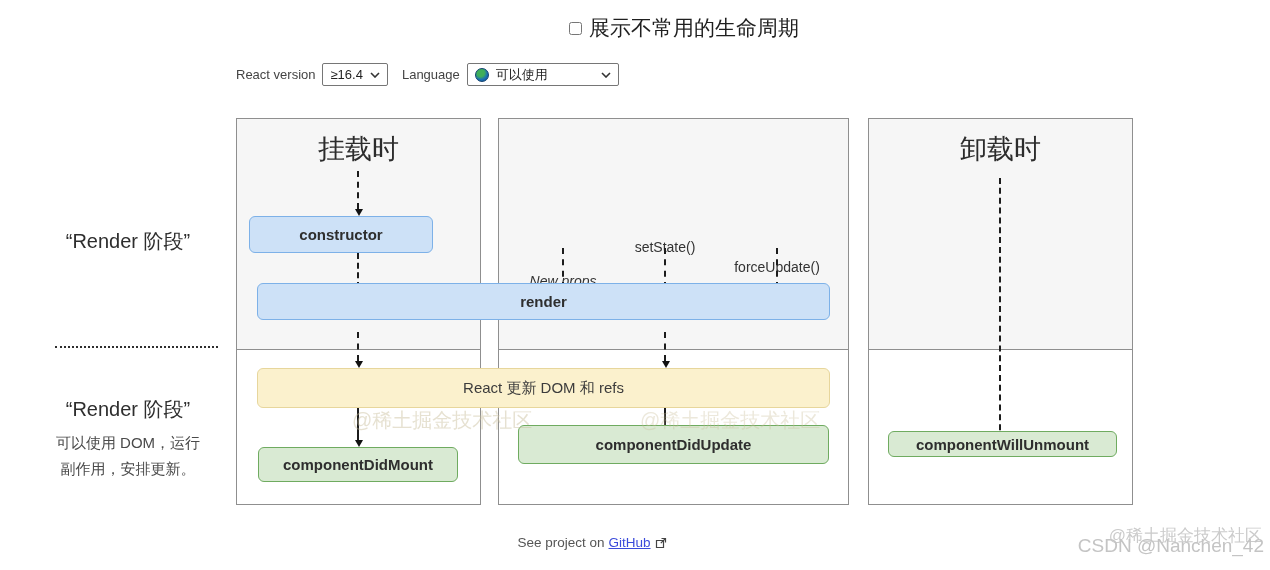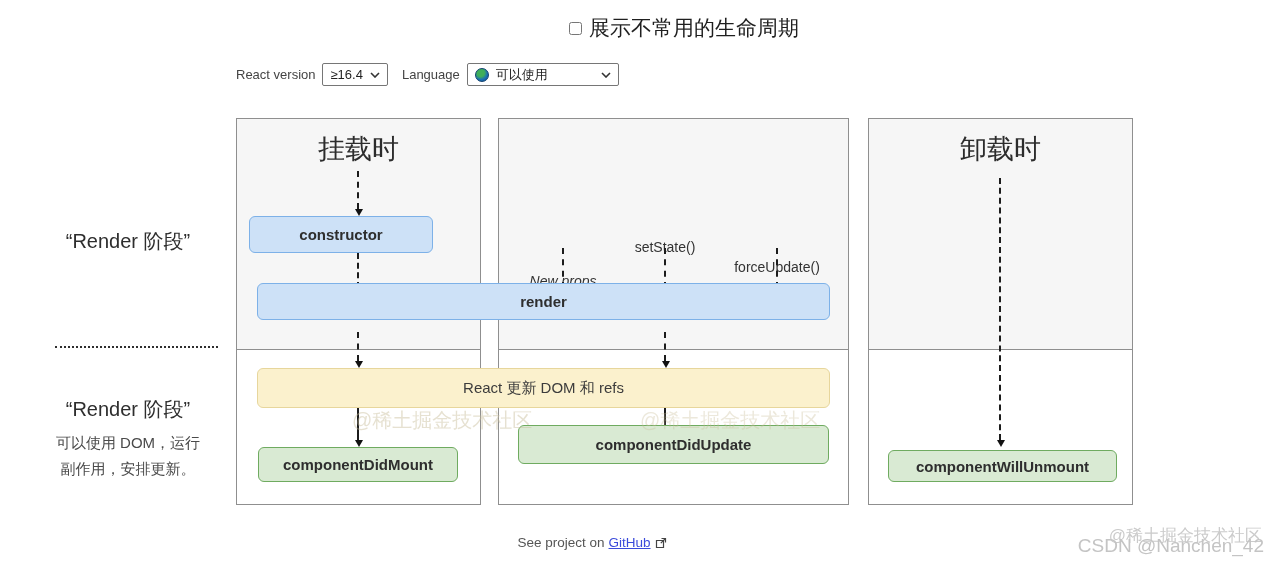--- a/index.html
+++ b/index.html
@@ -146,21 +146,21 @@
   <div class="arrow dashed" style="left:664px; top:332px; height:29px;"></div>
   <div class="arrow solid" style="left:664px; top:407px; height:33px;"></div>
 
   <div class="arrow dashed" style="left:999px; top:178px; height:262px;"></div>
 
   <div class="box blue" style="left:249px; top:216px; width:184px; height:37px;">constructor</div>
   <div class="box blue" style="left:257px; top:283px; width:573px; height:37px;">render</div>
   <div class="box yellow" style="left:257px; top:368px; width:573px; height:40px;">React 更新 DOM 和 refs</div>
   <div class="box green" style="left:258px; top:447px; width:200px; height:35px;">componentDidMount</div>
   <div class="box green" style="left:518px; top:425px; width:311px; height:39px;">componentDidUpdate</div>
-  <div class="box green" style="left:888px; top:450px; width:229px; height:32px;">componentWillUnmount</div>
+  <div class="box green" style="left:888px; top:431px; width:229px; height:26px;">componentWillUnmount</div>
 
   <div class="footer">
     <span>See project on</span>
     <a>GitHub</a>
     <svg class="ext-icon" viewBox="0 0 12 12">
       <path d="M1.5 3.5 H8.5 V10.5 H1.5 Z" fill="none" stroke="#444" stroke-width="1.2"></path>
       <path d="M6.5 1.5 H10.5 V5.5" fill="none" stroke="#444" stroke-width="1.2"></path>
       <path d="M10.5 1.5 L5.8 6.2" fill="none" stroke="#444" stroke-width="1.2"></path>
     </svg>
   </div>

